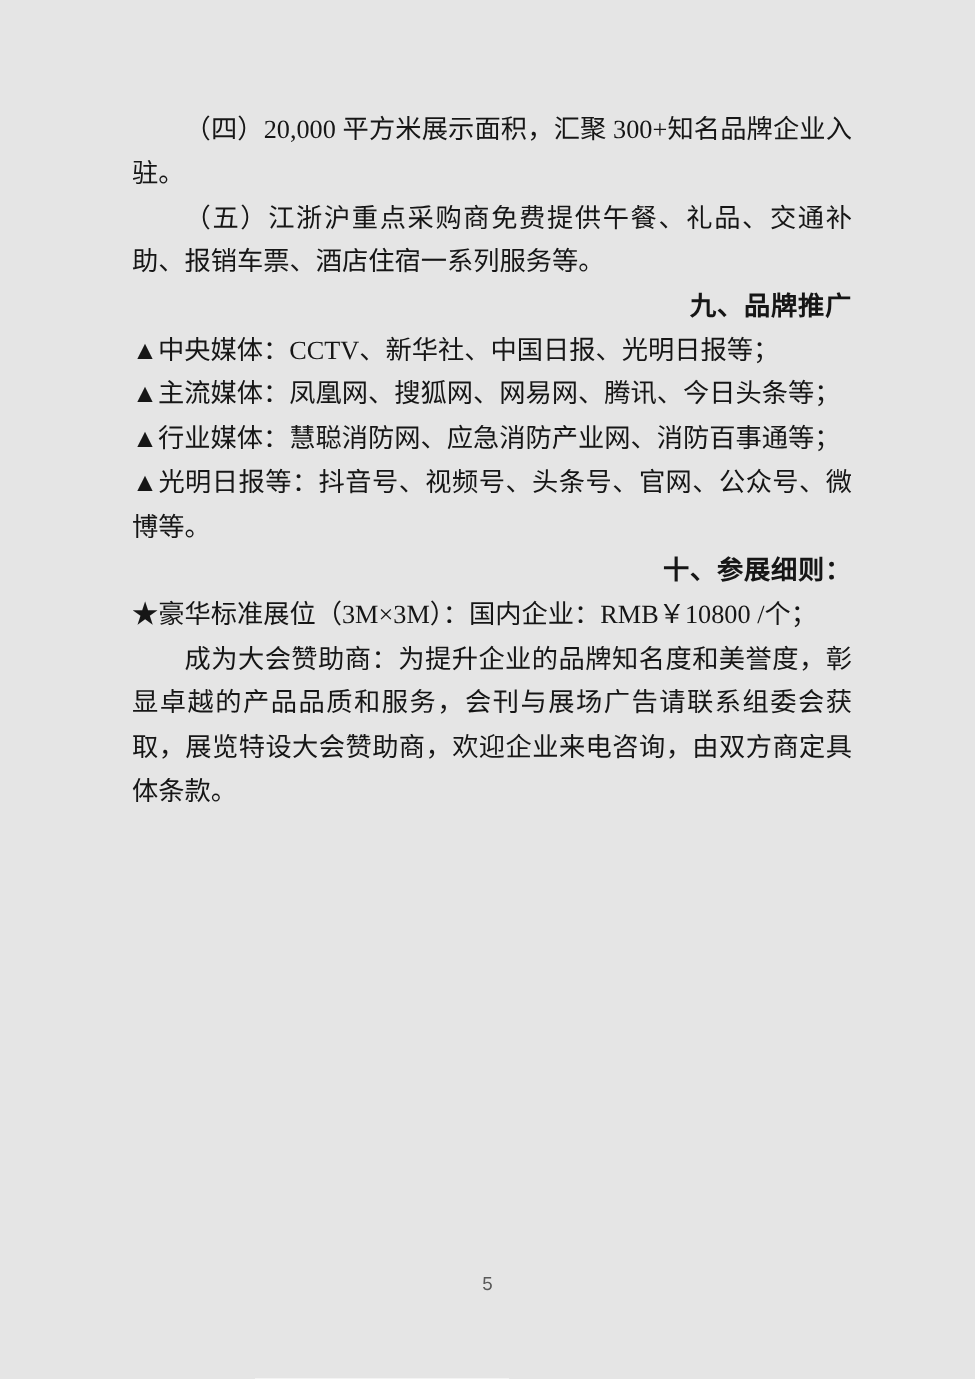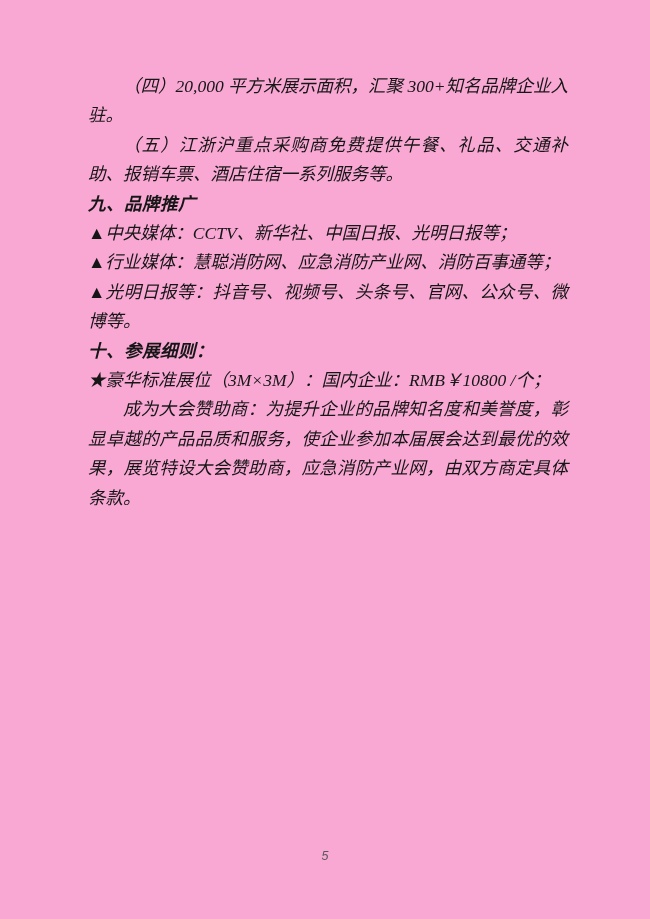--- a/index.html
+++ b/index.html
@@ -4,46 +4,45 @@
 <style>
   html, body {
     margin: 0;
     padding: 0;
     background: #ffffff;
   }
   .page {
     position: relative;
     width: 650px;
     height: 919px;
-    background: #f9a8d4;
+    background: #e5e5e5;
     overflow: hidden;
     font-family: "Liberation Serif", "DejaVu Serif", serif;
     color: #161616;
-    font-style: italic;
   }
   .content {
     position: absolute;
     left: 88px;
     top: 72px;
     width: 480px;
     font-size: 17.5px;
     line-height: 29.4px;
     text-align: justify;
     text-justify: inter-ideograph;
   }
   .content p {
     margin: 0;
     padding: 0;
   }
   .indent {
     text-indent: 2em;
   }
   .heading {
     font-weight: 700;
-    text-align: left;
+    text-align: right;
     letter-spacing: 0.5px;
   }
   .footer {
     position: absolute;
     left: 0;
     right: 0;
     top: 849px;
     text-align: center;
     font-family: "Liberation Sans", "DejaVu Sans", sans-serif;
     font-size: 12.5px;
@@ -52,20 +51,21 @@
 </style>
 </head>
 <body>
 
 <div class="page">
   <div class="content">
     <p class="indent">（四）20,000 平方米展示面积，汇聚 300+知名品牌企业入驻。</p>
     <p class="indent">（五）江浙沪重点采购商免费提供午餐、礼品、交通补助、报销车票、酒店住宿一系列服务等。</p>
     <p class="heading">九、品牌推广</p>
     <p>▲中央媒体：CCTV、新华社、中国日报、光明日报等；</p>
+    <p>▲主流媒体：凤凰网、搜狐网、网易网、腾讯、今日头条等；</p>
     <p>▲行业媒体：慧聪消防网、应急消防产业网、消防百事通等；</p>
     <p>▲光明日报等：抖音号、视频号、头条号、官网、公众号、微博等。</p>
     <p class="heading">十、参展细则：</p>
     <p>★豪华标准展位（3M×3M）：国内企业：RMB￥10800 /个；</p>
-    <p class="indent">成为大会赞助商：为提升企业的品牌知名度和美誉度，彰显卓越的产品品质和服务，使企业参加本届展会达到最优的效果，展览特设大会赞助商，应急消防产业网，由双方商定具体条款。</p>
+    <p class="indent">成为大会赞助商：为提升企业的品牌知名度和美誉度，彰显卓越的产品品质和服务，会刊与展场广告请联系组委会获取，展览特设大会赞助商，欢迎企业来电咨询，由双方商定具体条款。</p>
   </div>
   <div class="footer">5</div>
 </div>
 
 </body></html>

